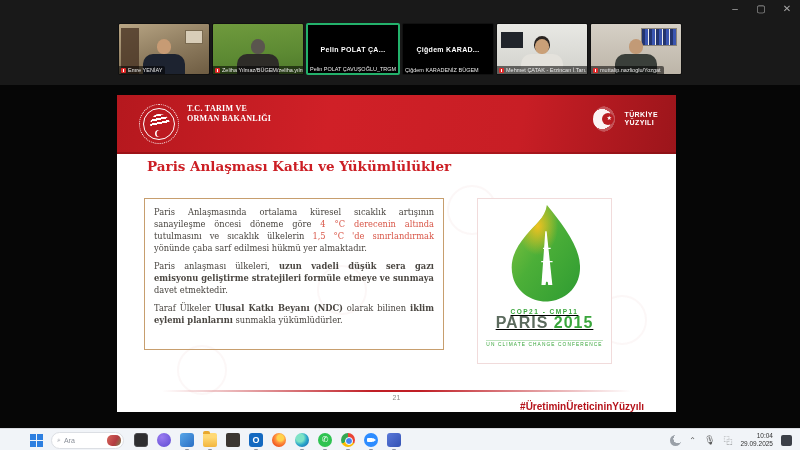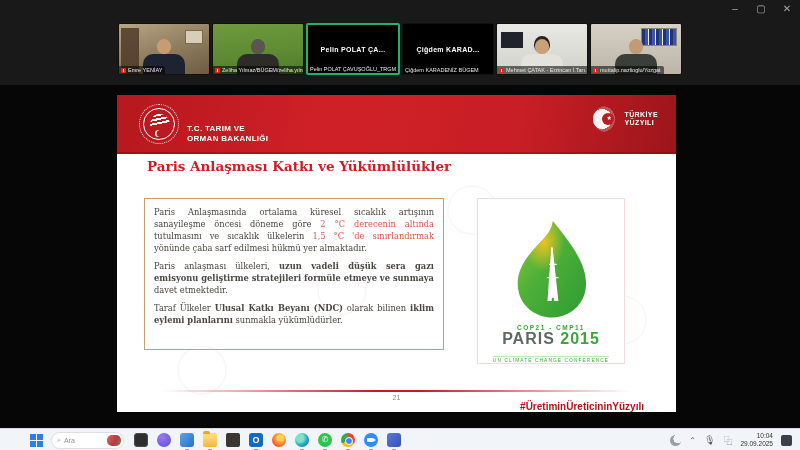--- a/index.html
+++ b/index.html
@@ -38,42 +38,42 @@
      background:rgba(0,0,0,.55);color:#e8e8e8;font-size:5.5px;padding:1px 3px 1px 2px;white-space:nowrap;
      overflow:hidden;border-radius:0 2px 0 0;}
   .mic{display:inline-block;width:5px;height:5px;border-radius:1px;background:#e02828;position:relative;flex:0 0 auto;}
   .mic:before{content:"";position:absolute;left:2px;top:1px;width:1px;height:3px;background:#fff;}
   
   .slide{position:absolute;left:117px;top:95px;width:559px;height:317px;background:#fff;overflow:hidden;}
   .wm{position:absolute;border:2px solid rgba(205,90,90,.05);border-radius:50%;width:46px;height:46px;}
   .banner{position:absolute;left:0;top:0;width:100%;height:57px;
      background:linear-gradient(100deg,#b5181e 0%,#d02027 38%,#c81e25 72%,#9c151b 100%);
      border-bottom:2px solid rgba(110,8,12,.35);}
-  .gov{position:absolute;left:22px;top:9px;display:flex;align-items:flex-end;gap:8px;}
+  .gov{position:absolute;left:22px;top:9px;display:flex;align-items:flex-start;gap:8px;font-family:Liberation Serif, serif;}
   .emblem{width:38px;height:38px;border-radius:50%;border:1px dotted rgba(255,255,255,.95);position:relative;}
   .emblem .inner{position:absolute;inset:3px;border:1.4px solid #fff;border-radius:50%;}
   .emblem .wave{position:absolute;left:9px;top:9px;width:20px;height:11px;border-radius:50% 50% 0 0/100% 100% 0 0;
      background:repeating-linear-gradient(180deg,#fff 0 2px,transparent 2px 4px);transform:rotate(-12deg);}
   .emblem .cres{position:absolute;left:15px;bottom:6px;width:7px;height:7px;border-radius:50%;box-shadow:inset 1.6px 0 0 #fff;}
   .gov-text{color:#fff;font-weight:bold;font-size:8px;line-height:1.25;letter-spacing:.3px;}
   .brand{position:absolute;right:18px;top:11px;display:flex;align-items:center;gap:5px;}
   .crescent{width:26px;height:26px;border-radius:50%;background:radial-gradient(circle at 35% 50%,rgba(255,255,255,.95) 0 46%,rgba(255,255,255,.25) 47% 60%,transparent 61%);position:relative;}
   .crescent:before{content:"";position:absolute;left:9px;top:7px;width:12px;height:12px;border-radius:50%;background:#b91c22;}
   .crescent:after{content:"★";position:absolute;left:13px;top:8px;color:#fff;font-size:6px;}
   .brand-text{color:#fff;font-weight:bold;font-size:7px;line-height:1.2;letter-spacing:.4px;}
   .slide-title{position:absolute;left:30px;top:63px;color:#cc1e24;font-family:"DejaVu Serif",serif;
      font-weight:bold;font-size:13.5px;}
   .textbox{position:absolute;left:27px;top:103px;width:300px;height:152px;border:1px solid #c79e6e;
      padding:7px 9px;box-sizing:border-box;font-family:"DejaVu Serif",serif;font-size:8.3px;
      line-height:1.45;color:#4a4641;text-align:justify;}
   .textbox p{margin:0 0 6px 0;}
   .textbox span.r{color:#d9584a;}
   .textbox span.b{font-weight:bold;}
-  .cop{position:absolute;left:360px;top:103px;width:148px;height:166px;background:#fff;
-     border:1px solid rgba(200,110,110,.25);text-align:center;padding-top:20px;box-sizing:border-box;}
+  .cop{position:absolute;left:360px;top:103px;width:135px;height:166px;background:#fff;
+     border:1px solid rgba(200,110,110,.25);text-align:center;padding-top:4px;box-sizing:border-box;text-decoration:underline;}
   .cop svg{display:block;margin:0 auto;}
   .cop-line1{color:#3aa63c;font-size:6.5px;letter-spacing:1.5px;font-weight:bold;margin-top:1px;}
   .cop-line2{font-size:16px;font-weight:bold;letter-spacing:1px;line-height:1.05;}
   .cop-line2 .paris{color:#5c6b5e;}
   .cop-line2 .year{color:#3aa63c;}
   .cop-line3{color:#3aa63c;font-size:4.8px;letter-spacing:1.1px;margin-top:1px;border-top:1px solid #bfe3bf;
      display:inline-block;padding-top:1px;}
   .footer-line{position:absolute;left:8%;top:295px;width:84%;height:2px;
      background:linear-gradient(90deg,transparent,#c01e25 45%,#c01e25 55%,transparent);}
   .pagenum{position:absolute;left:0;top:299px;width:100%;text-align:center;color:#8a8a8a;font-size:7px;}
@@ -213,21 +213,21 @@
         <div class="brand-text">
           <div>TÜRKİYE</div>
           <div>YÜZYILI</div>
         </div>
       </div>
     </div>
 
     <div class="slide-title">Paris Anlaşması Katkı ve Yükümlülükler</div>
 
     <div class="textbox">
-        <p><span class="n">Paris Anlaşmasında ortalama küresel sıcaklık artışının sanayileşme öncesi döneme göre  </span><span class="r">2 °C derecenin altında</span><span class="n"> tutulmasını ve sıcaklık ülkelerin </span><span class="r">1,5 °C 'de sınırlandırmak</span><span class="n"> yönünde çaba sarf edilmesi hükmü yer almaktadır.</span></p>
+        <p><span class="n">Paris Anlaşmasında ortalama küresel sıcaklık artışının sanayileşme öncesi döneme göre  </span><span class="r">4 °C derecenin altında</span><span class="n"> tutulmasını ve sıcaklık ülkelerin </span><span class="r">1,5 °C 'de sınırlandırmak</span><span class="n"> yönünde çaba sarf edilmesi hükmü yer almaktadır.</span></p>
         <p><span class="n">Paris anlaşması ülkeleri, </span><span class="b">uzun vadeli düşük sera gazı emisyonu geliştirme stratejileri formüle etmeye ve sunmaya</span><span class="n"> davet etmektedir.</span></p>
         <p><span class="n">Taraf Ülkeler </span><span class="b">Ulusal Katkı Beyanı (NDC)</span><span class="n"> olarak bilinen </span><span class="b">iklim eylemi planlarını</span><span class="n"> sunmakla yükümlüdürler.</span></p>
       </div>
 
     <div class="cop">
       <svg width="96" height="104" viewBox="0 0 100 110">
         <defs>
           <linearGradient id="lg" x1="0" y1="0" x2="1" y2="1">
             <stop offset="0" stop-color="#8dc63f"></stop>
               <stop offset=".45" stop-color="#4caf38"></stop>

